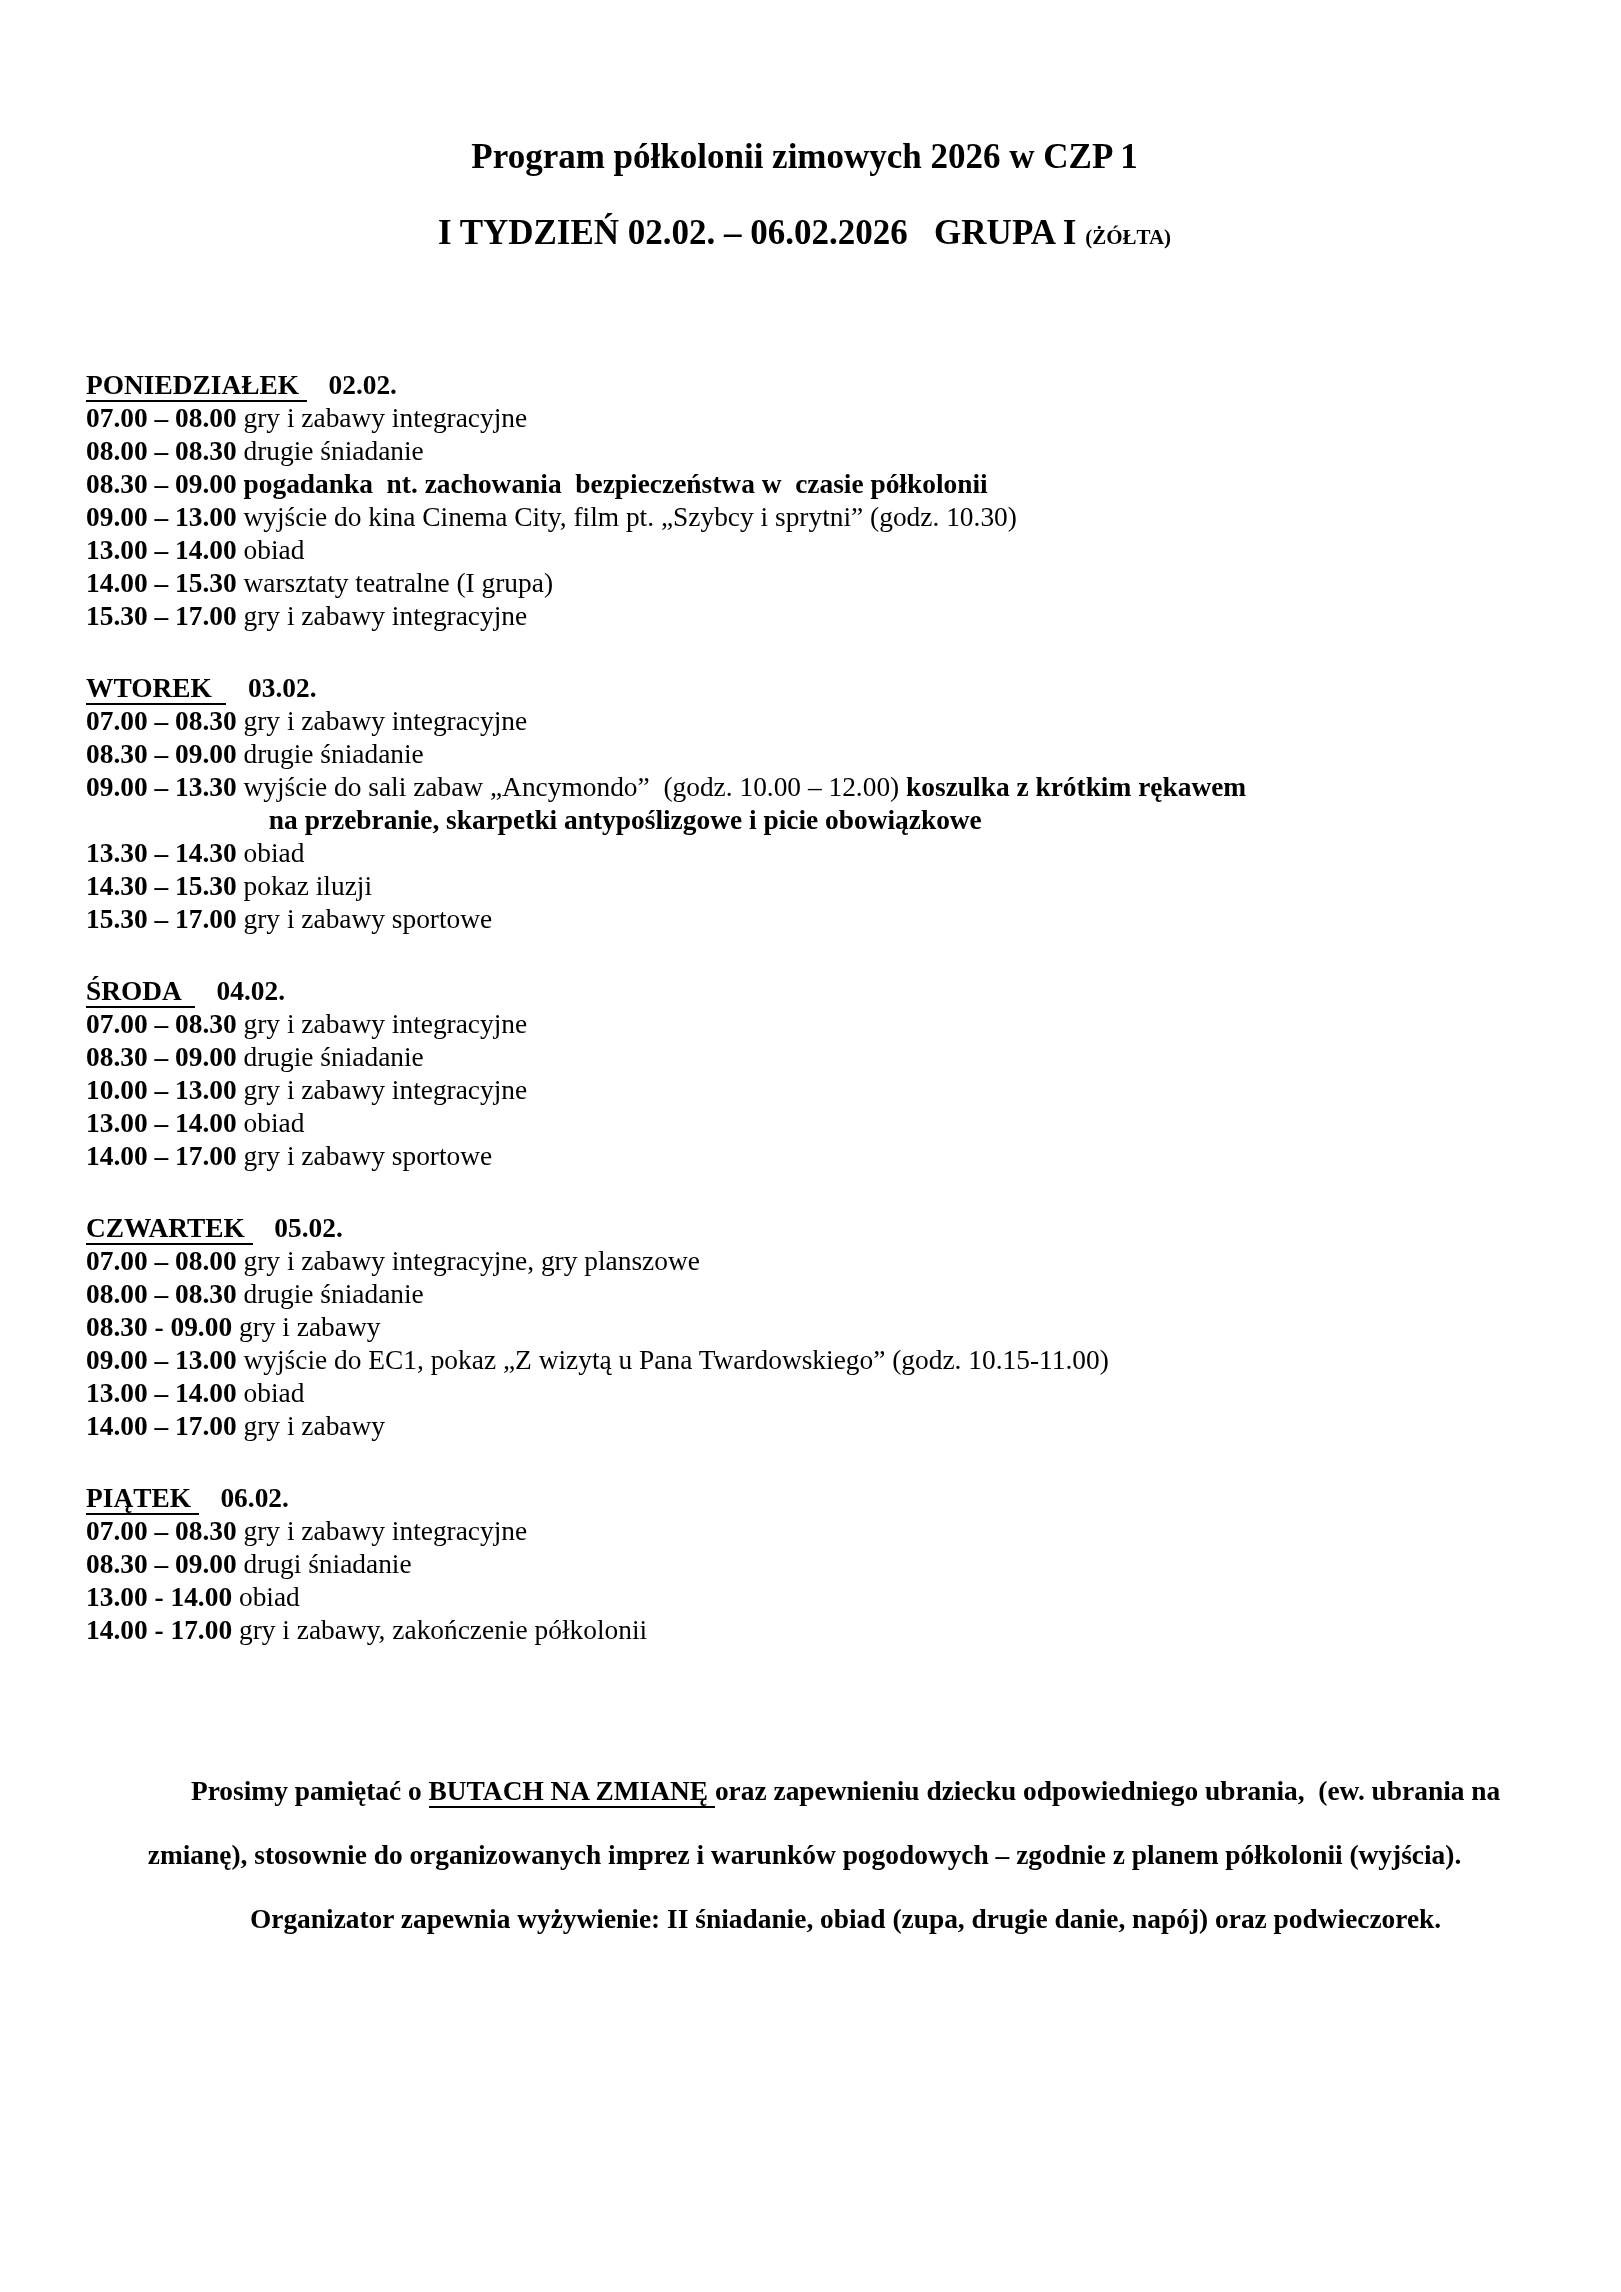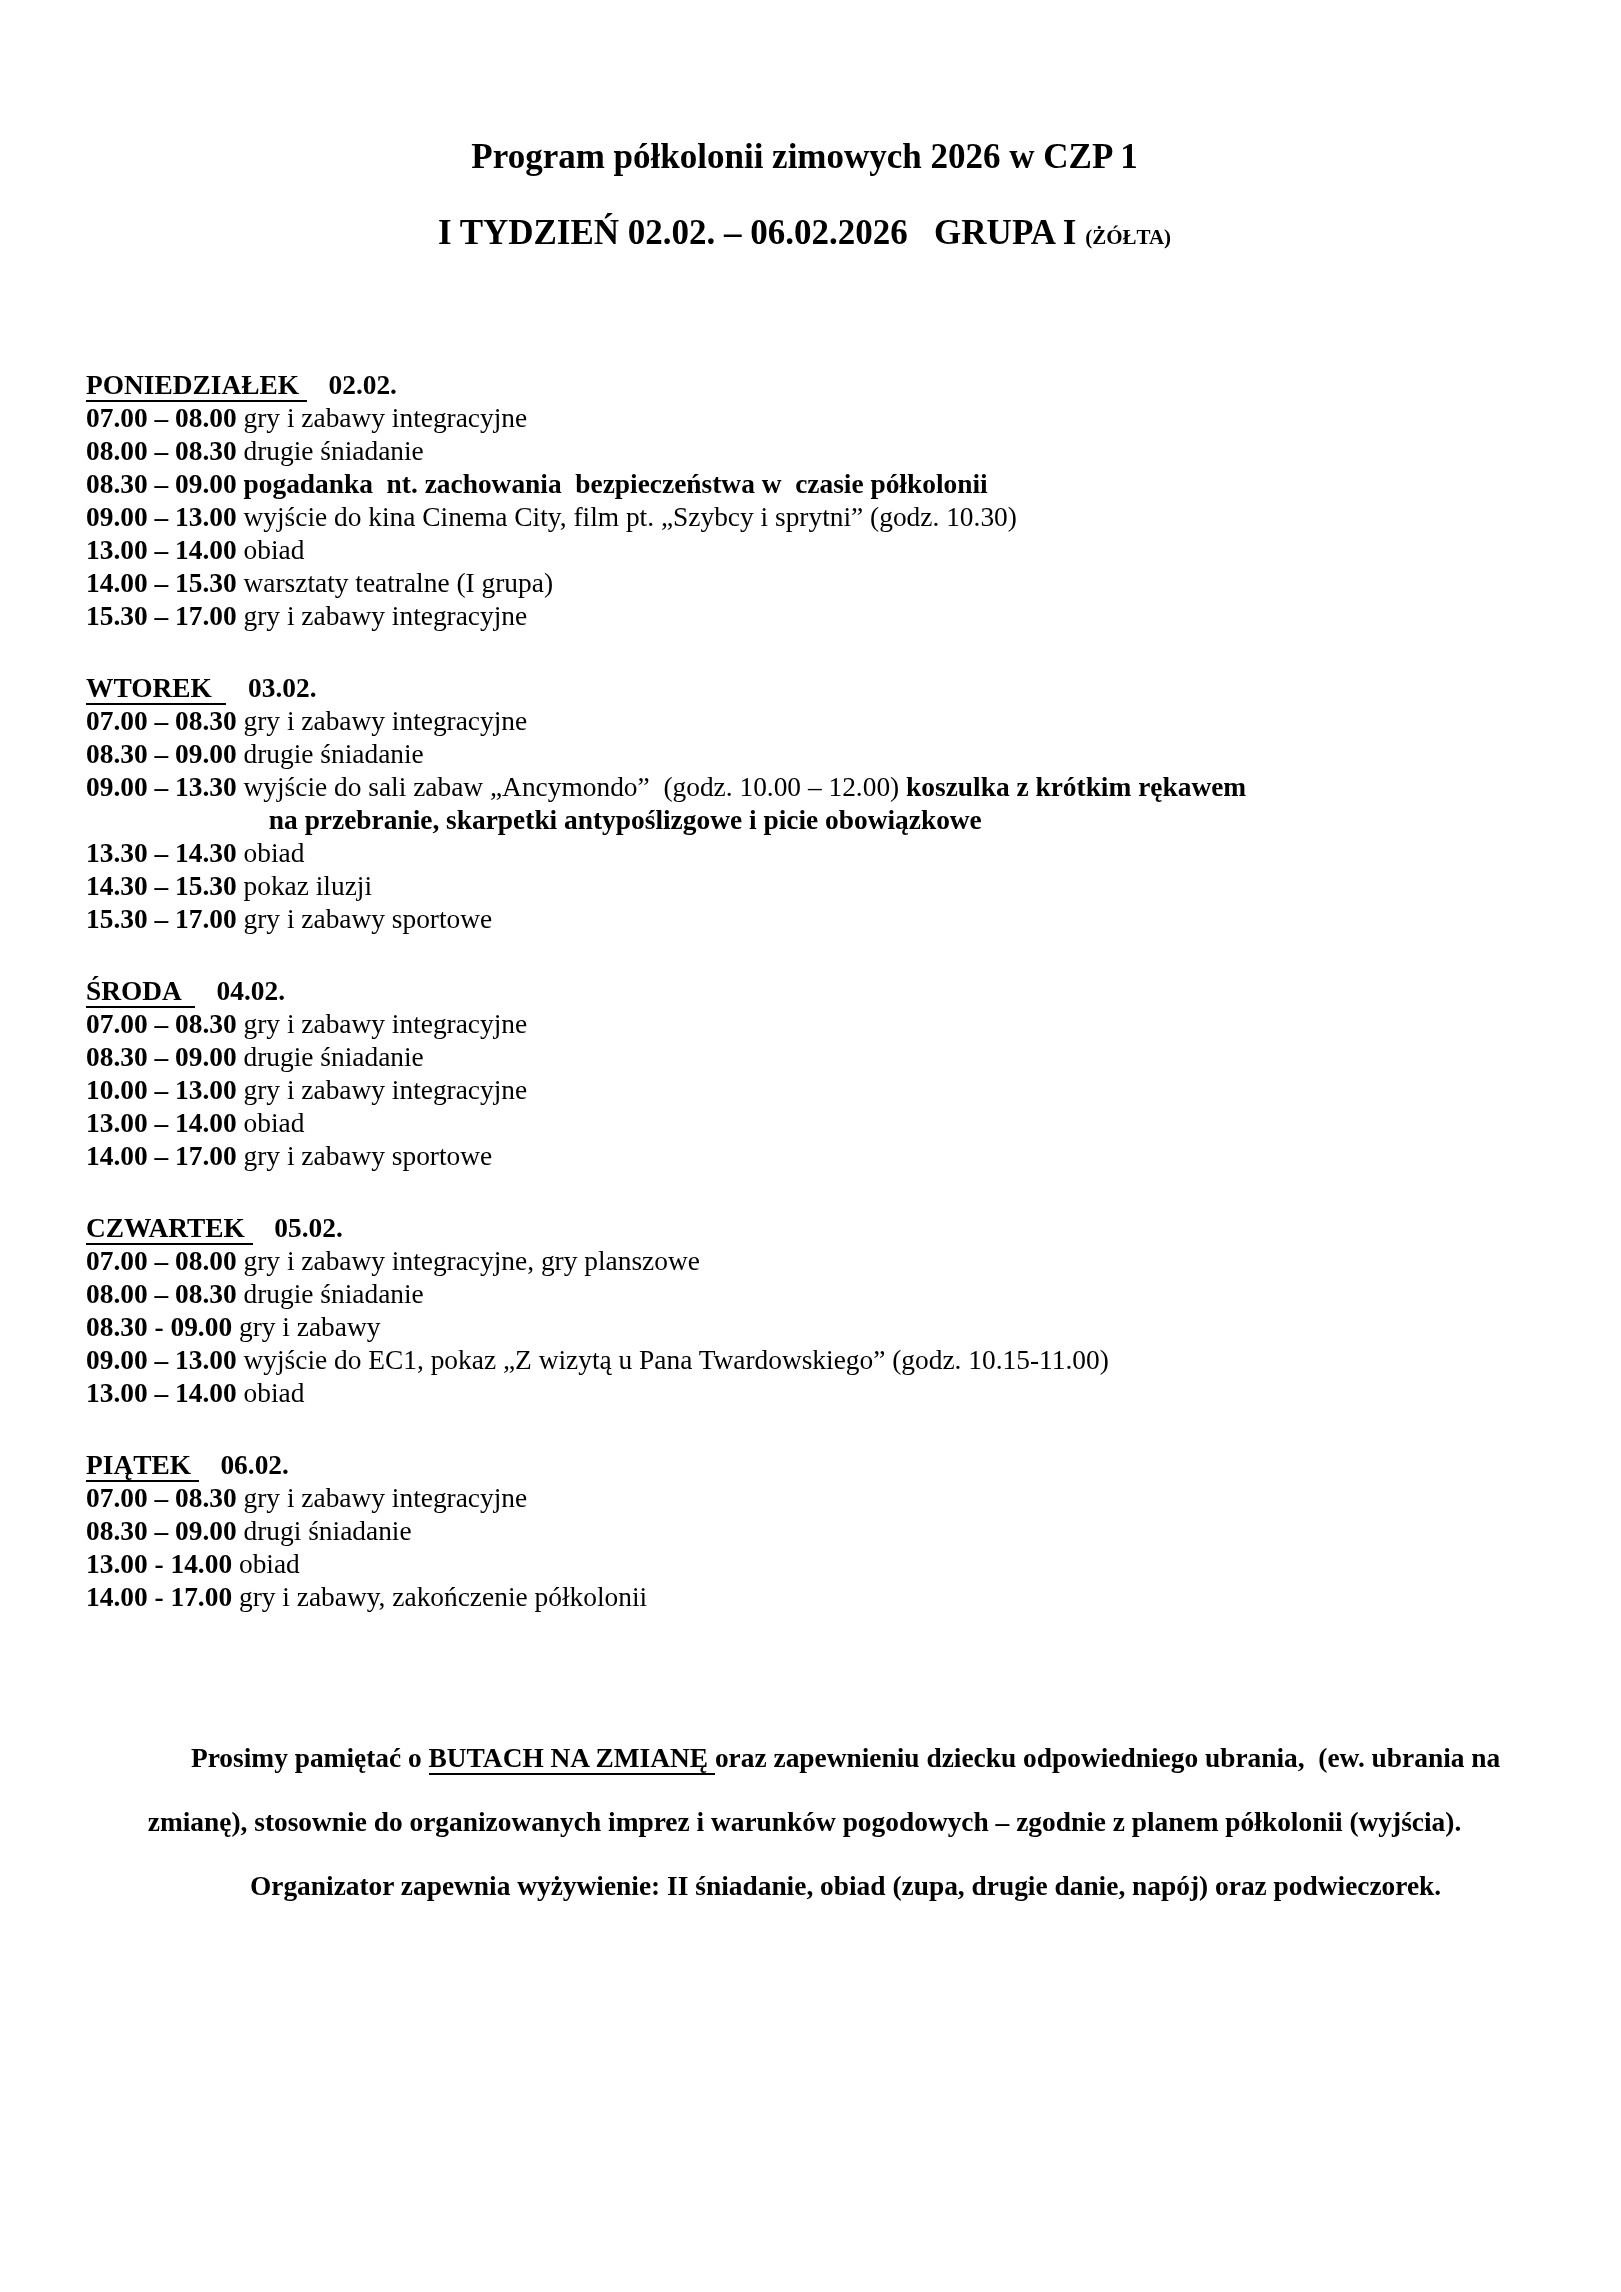--- a/index.html
+++ b/index.html
@@ -103,20 +103,21 @@
         <div class="entry-row"><span class="entry-time">13.00 – 14.00</span> <span class="entry-desc"><span>obiad</span></span></div>
         <div class="entry-row"><span class="entry-time">14.00 – 17.00</span> <span class="entry-desc"><span>gry i zabawy sportowe</span></span></div>
       </section>
       <section class="day-section">
         <div class="day-header"><span class="day-name">CZWARTEK</span><span class="day-date">05.02.</span></div>
         <div class="entry-row"><span class="entry-time">07.00 – 08.00</span> <span class="entry-desc"><span>gry i zabawy integracyjne, gry planszowe</span></span></div>
         <div class="entry-row"><span class="entry-time">08.00 – 08.30</span> <span class="entry-desc"><span>drugie śniadanie</span></span></div>
         <div class="entry-row"><span class="entry-time">08.30 - 09.00</span> <span class="entry-desc"><span>gry i zabawy</span></span></div>
         <div class="entry-row"><span class="entry-time">09.00 – 13.00</span> <span class="entry-desc"><span>wyjście do EC1, pokaz „Z wizytą u Pana Twardowskiego” (godz. 10.15-11.00)</span></span></div>
         <div class="entry-row"><span class="entry-time">13.00 – 14.00</span> <span class="entry-desc"><span>obiad</span></span></div>
+        <div class="entry-row"><span class="entry-time">14.00 – 17.00</span> <span class="entry-desc"><span>gry i zabawy</span></span></div>
       </section>
       <section class="day-section">
         <div class="day-header"><span class="day-name">PIĄTEK</span><span class="day-date">06.02.</span></div>
         <div class="entry-row"><span class="entry-time">07.00 – 08.30</span> <span class="entry-desc"><span>gry i zabawy integracyjne</span></span></div>
         <div class="entry-row"><span class="entry-time">08.30 – 09.00</span> <span class="entry-desc"><span>drugi śniadanie</span></span></div>
         <div class="entry-row"><span class="entry-time">13.00 - 14.00</span> <span class="entry-desc"><span>obiad</span></span></div>
         <div class="entry-row"><span class="entry-time">14.00 - 17.00</span> <span class="entry-desc"><span>gry i zabawy, zakończenie półkolonii</span></span></div>
       </section>
     </div>
 

